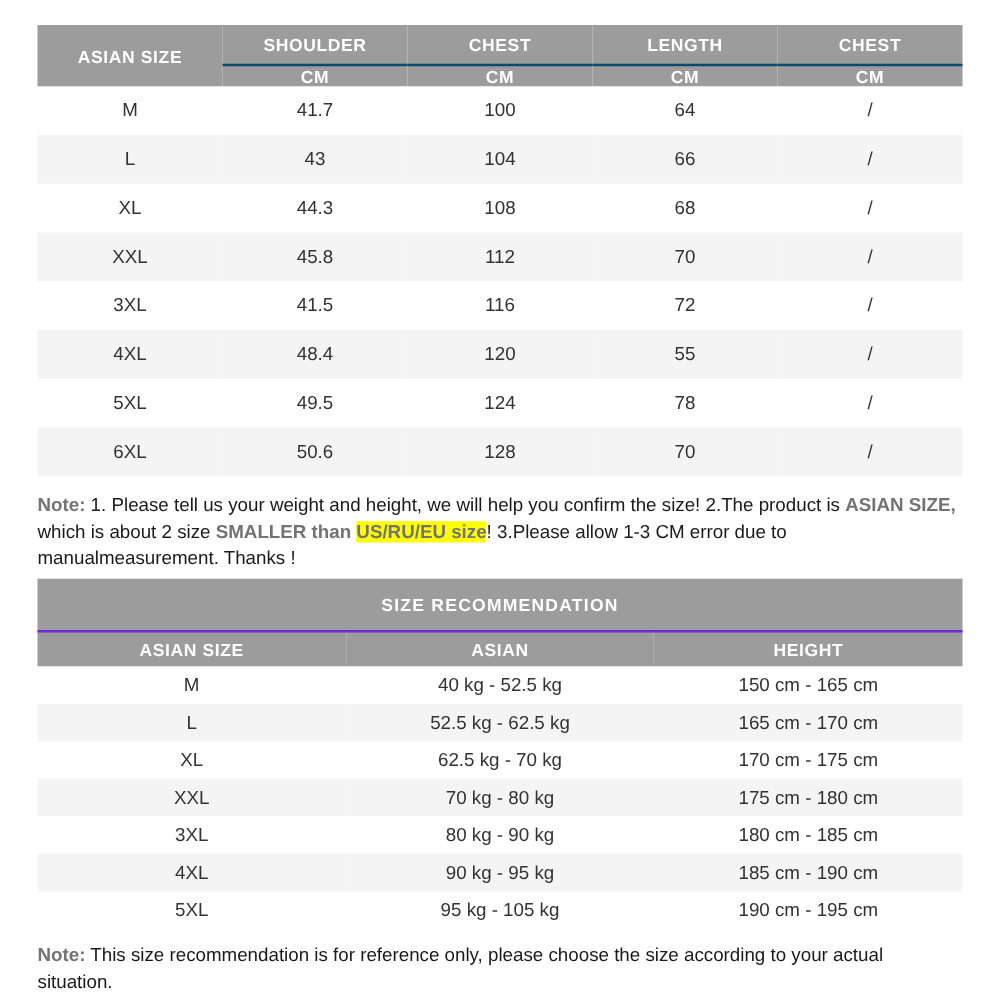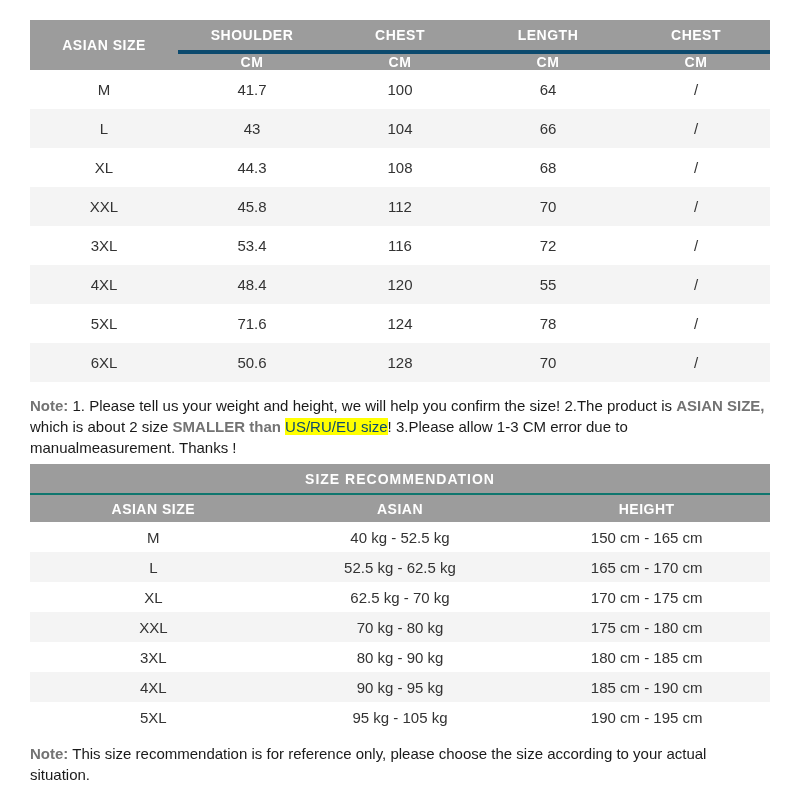--- a/index.html
+++ b/index.html
@@ -18,46 +18,46 @@
 
   
   .t1 th {
     background: #9c9c9c;
     color: #ffffff;
     font-size: 14px;
     font-weight: bold;
     letter-spacing: 0.5px;
   }
   .t1 .hr1 th { height: 32px; }
-  .t1 .hr1 th.gap { border-bottom: 4px solid #0c4a6e; }
+  .t1 .hr1 th.gap { border-bottom: 2px solid #0c4a6e; }
   .t1 .hr2 th { height: 14px; }
   .t1 td { height: 39px; font-size: 15px; color: #333333; }
   .t1 tbody tr:nth-child(even) { background: #f4f4f4; }
 
   
   .note {
     width: 740px;
     margin: 13px 0 6px 0;
     font-size: 15px;
     line-height: 21px;
     color: #1a1a1a;
   }
   .note.bottom { margin-top: 11px; }
   .red { color: #737373; font-weight: bold; }
-  .hl  { color: #0c4a6e; background: #ffff00; font-weight: normal; margin-top: 24px; }
+  .hl  { color: #737373; background: #ffff00; font-weight: bold; margin-top: 24px; }
 
   
   .t2 th {
     background: #9c9c9c;
     color: #ffffff;
     font-size: 14px;
     font-weight: bold;
     letter-spacing: 0.5px;
   }
-  .t2 .title th { height: 30px; border-bottom: 2px solid #0f766e; letter-spacing: 1px; }
+  .t2 .title th { height: 42px; border-bottom: 2px solid #6d28d9; letter-spacing: 1px; }
   .t2 .cols th { height: 28px; }
   .t2 td { height: 30px; font-size: 15px; color: #333333; }
   .t2 tbody tr:nth-child(even) { background: #f4f4f4; }
 </style>
 </head>
 <body>
 
 <div class="wrap">
 
   <table class="t1">
@@ -100,35 +100,35 @@
       </tr>
       <tr>
         <td>XXL</td>
         <td>45.8</td>
         <td>112</td>
         <td>70</td>
         <td>/</td>
       </tr>
       <tr>
         <td>3XL</td>
-        <td>53.4</td>
+        <td>41.5</td>
         <td>116</td>
         <td>72</td>
         <td>/</td>
       </tr>
       <tr>
         <td>4XL</td>
         <td>48.4</td>
         <td>120</td>
         <td>55</td>
         <td>/</td>
       </tr>
       <tr>
         <td>5XL</td>
-        <td>71.6</td>
+        <td>49.5</td>
         <td>124</td>
         <td>78</td>
         <td>/</td>
       </tr>
       <tr>
         <td>6XL</td>
         <td>50.6</td>
         <td>128</td>
         <td>70</td>
         <td>/</td>

